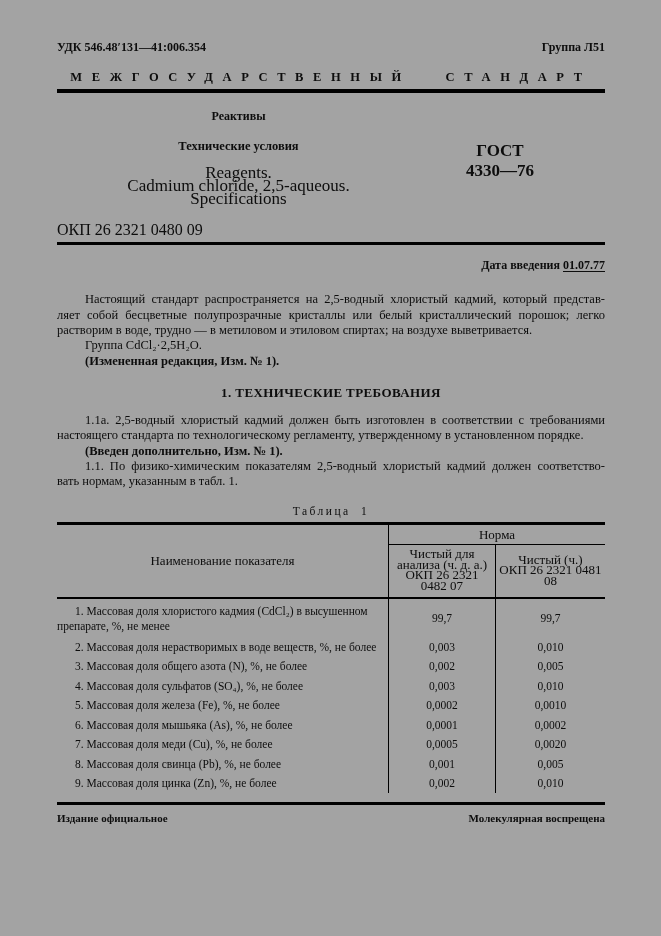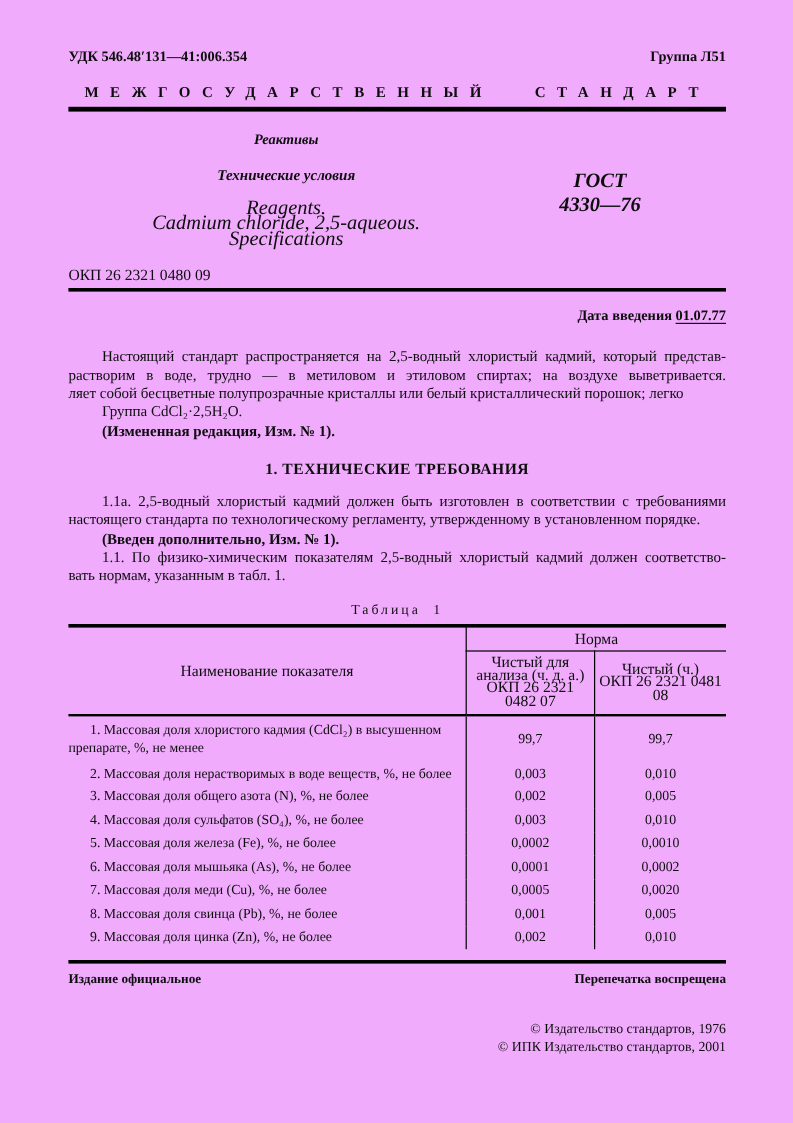--- a/index.html
+++ b/index.html
@@ -1,51 +1,51 @@
 <!DOCTYPE html>
 <html><head>
 <meta charset="utf-8">
 <style>
   * { margin: 0; padding: 0; box-sizing: border-box; }
   html, body { background: #888; }
   .page {
     width: 661px; height: 936px;
     margin: 0 auto;
-    background: #f0abfc;
+    background: #a3a3a3;
     color: #0d0d0d;
     font-family: "Liberation Serif", "DejaVu Serif", serif;
     font-size: 12.5px;
     padding: 40px 56px 0 57px;
     position: relative;
     overflow: hidden;
   }
   .udk-row {
     display: flex; justify-content: space-between;
     font-weight: bold; font-size: 12px;
   }
   .standard-kind {
     margin-top: 15px;
     font-weight: bold; font-size: 12.5px;
     letter-spacing: 9.6px; word-spacing: 22px;
     white-space: nowrap; text-align: center;
   }
   .rule-thick { height: 4px; background: #000; margin-top: 4px; }
   .rule-med { height: 3px; background: #000; }
-  .title-area { display: flex; margin-top: 14px; font-style: italic; }
+  .title-area { display: flex; margin-top: 14px; }
   .title-left { flex: 1; text-align: center; }
   .title-category { font-weight: bold; font-size: 12px; margin-top: 2px; }
   .title-main { font-weight: bold; font-size: 14px; margin-top: 12px; letter-spacing: 0.3px; }
   .title-sub { font-weight: bold; font-size: 12.5px; margin-top: 15px; }
   .title-en { font-size: 17px; line-height: 12.8px; margin-top: 13px; }
   .gost-block {
     width: 185px; padding: 34px 25px 0 0;
     text-align: center;
     font-weight: bold; font-size: 17px; line-height: 20px;
   }
-  .okp-row { margin-top: 16px; font-size: 13px; margin-bottom: 3px; }
+  .okp-row { margin-top: 16px; font-size: 16px; margin-bottom: 3px; }
   .date-row { text-align: right; font-weight: bold; font-size: 12px; margin-top: 13px; }
   .date-row .date-value { text-decoration: underline; text-underline-offset: 2px; }
   .body-text { margin-top: 19px; line-height: 15.3px; }
   .para .line { text-align: justify; text-align-last: justify; }
   .para .line:first-child { text-indent: 28px; }
   .para .line:last-child { text-align-last: auto; }
   .ind { text-indent: 28px; }
   .bold { font-weight: bold; }
   .section-heading {
     text-align: center; font-weight: bold; font-size: 13px;
@@ -109,22 +109,22 @@
   <div class="date-row">
     <span>Дата введения</span>
     <span> </span>
     <span class="date-value">01.07.77</span>
   </div>
 
   <div class="body-text">
 
     <div class="para">
       <div class="line">Настоящий стандарт распространяется на 2,5-водный хлористый кадмий, который представ-</div>
+      <div class="line">ляет собой бесцветные полупрозрачные кристаллы или белый кристаллический порошок; легко</div>
       <div class="line">растворим в воде, трудно — в метиловом и этиловом спиртах; на воздухе выветривается.</div>
-      <div class="line">ляет собой бесцветные полупрозрачные кристаллы или белый кристаллический порошок; легко</div>
     </div>
     <div class="ind">Группа CdCl₂·2,5H₂O.</div>
     <div class="ind bold">(Измененная редакция, Изм. № 1).</div>
 
     <div class="section-heading">1. ТЕХНИЧЕСКИЕ ТРЕБОВАНИЯ</div>
 
     <div class="para">
       <div class="line">1.1а. 2,5-водный хлористый кадмий должен быть изготовлен в соответствии с требованиями</div>
       <div class="line">настоящего стандарта по технологическому регламенту, утвержденному в установленном порядке.</div>
     </div>
@@ -198,22 +198,18 @@
           <td class="name">9. Массовая доля цинка (Zn), %, не более</td>
           <td class="val w2">0,002</td>
           <td class="val w3">0,010</td>
         </tr>
       </tbody>
     </table>
 
     <div class="footer-rule"></div>
     <div class="footer-row">
       <span>Издание официальное</span>
-      <span>Перепечатка воспрещена</span>
-    </div>
-
-    <div class="copyright">
-      <div>© Издательство стандартов, 1976</div>
-      <div>© ИПК Издательство стандартов, 2001</div>
-    </div>
+      <span>Молекулярная воспрещена</span>
+    </div>
+
 
   </div>
 </div>
 
 </body></html>

